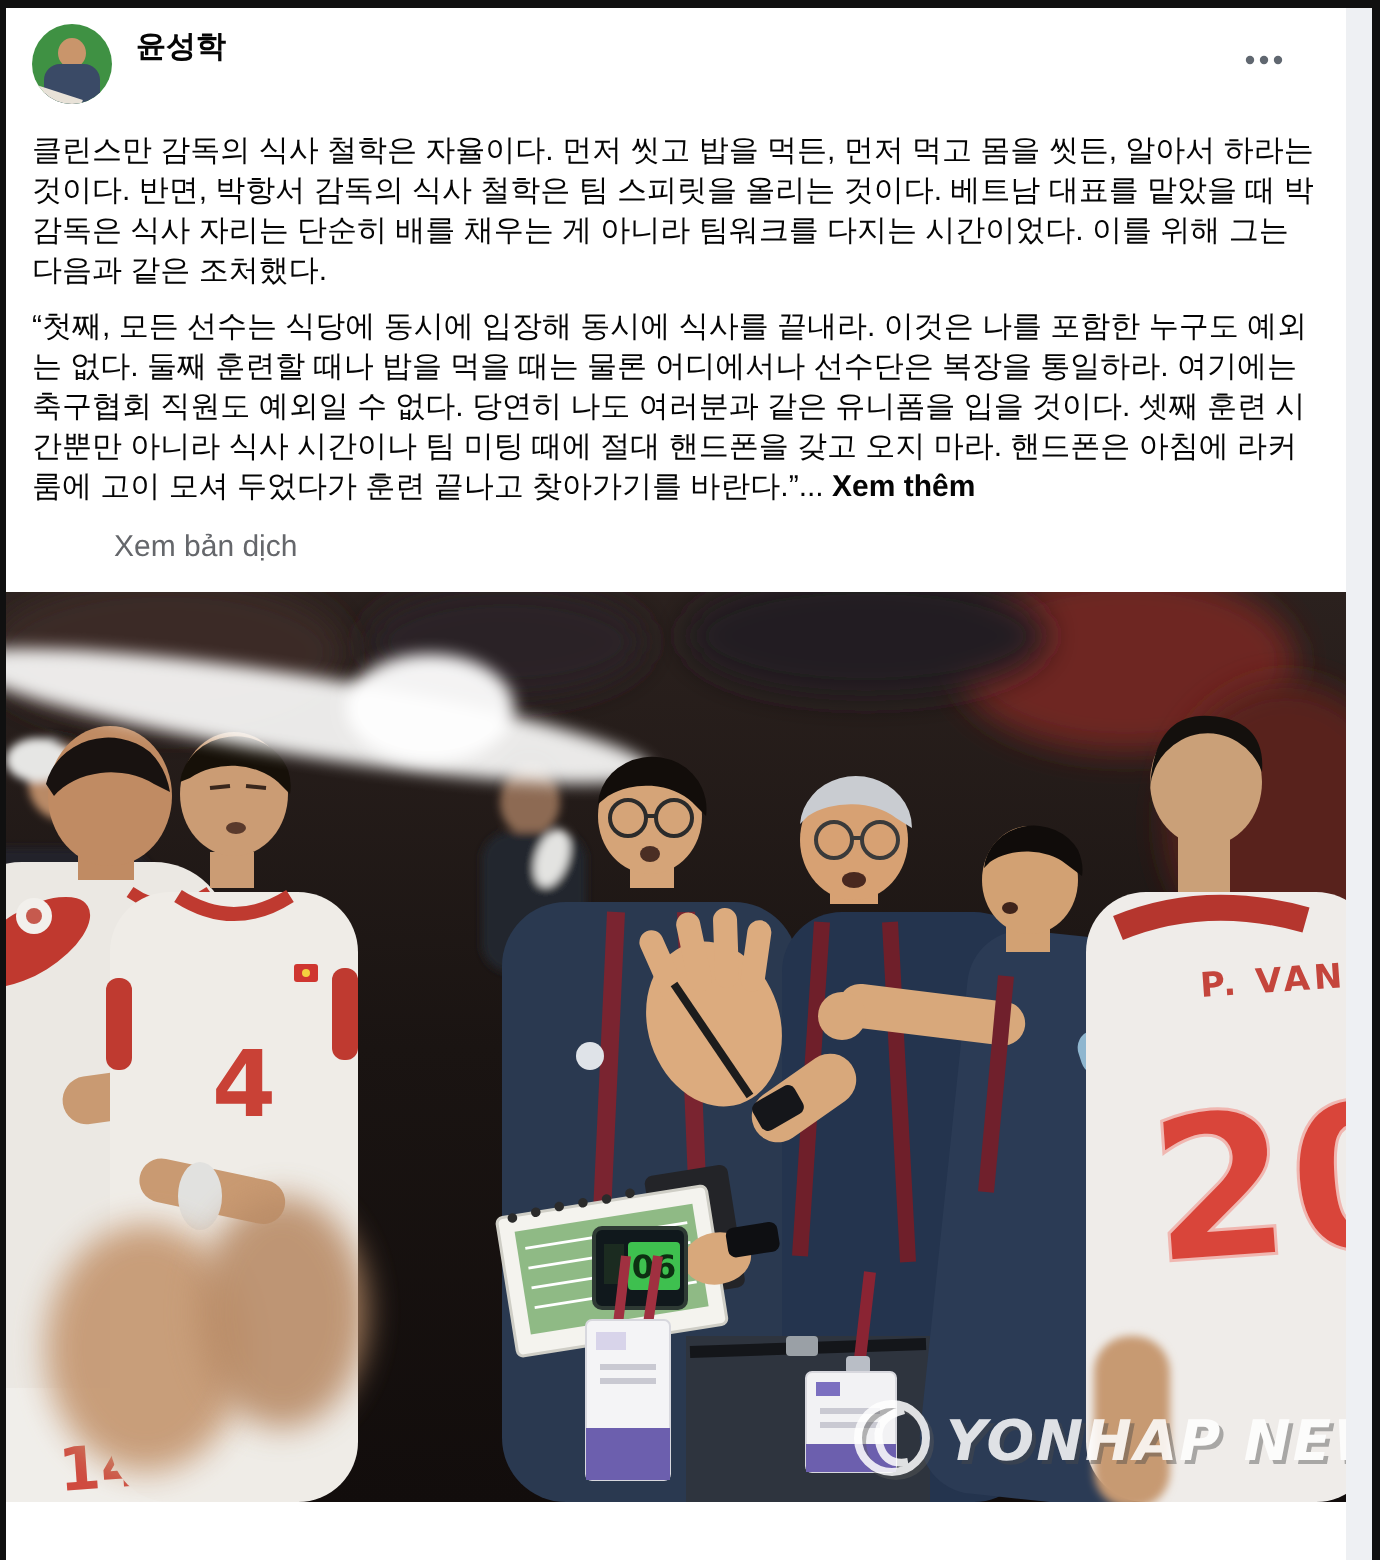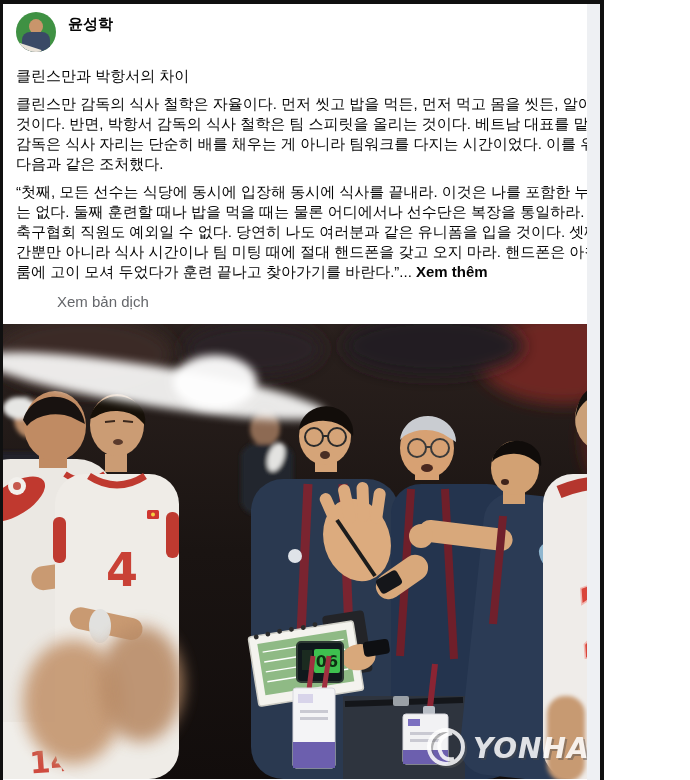--- a/index.html
+++ b/index.html
@@ -1,16 +1,16 @@
 <!DOCTYPE html>
 <html><head>
 <meta charset="utf-8">
 <style>
   html,body{margin:0;padding:0;background:#fff;}
-  .page{position:relative;width:604px;height:780px;overflow:hidden;background:#ffffff;
+  .page{position:relative;width:690px;height:780px;overflow:hidden;background:#ffffff;
         font-family:"Liberation Sans","DejaVu Sans",sans-serif;}
   .frame-top{position:absolute;top:0;left:0;width:100%;height:4px;background:#101010;z-index:50;}
   .frame-left{position:absolute;top:0;left:0;width:3px;height:100%;background:#101010;z-index:50;}
   .frame-right{position:absolute;top:0;right:0;width:4px;height:100%;background:#101010;z-index:50;}
   .scrollbar-track{position:absolute;top:4px;right:4px;width:13px;height:776px;background:#eef0f3;z-index:40;}
   .post{position:absolute;left:3px;top:4px;width:671px;background:#fff;}
   .post-header{position:relative;height:50px;padding:8px 16px 0 13px;}
   .avatar{position:absolute;left:13px;top:8px;width:40px;height:40px;border-radius:50%;
           background:#3f9143;overflow:hidden;cursor:pointer;}
   .avatar .head{position:absolute;left:13px;top:7px;width:14px;height:15px;border-radius:50%;background:#c9956b;}
@@ -51,21 +51,20 @@
       <div class="menu-btn">
         <svg width="20" height="6" viewBox="0 0 20 6">
           <circle cx="3" cy="3" r="2.1" fill="#606770"></circle>
           <circle cx="10" cy="3" r="2.1" fill="#606770"></circle>
           <circle cx="17" cy="3" r="2.1" fill="#606770"></circle>
         </svg>
       </div>
     </div>
 
     <div class="text-block">
-      <p>클린스만과 박항서의 차이</p>
       <p>클린스만 감독의 식사 철학은 자율이다. 먼저 씻고 밥을 먹든, 먼저 먹고 몸을 씻든, 알아서 하라는 것이다. 반면, 박항서 감독의 식사 철학은 팀 스피릿을 올리는 것이다. 베트남 대표를 맡았을 때 박 감독은 식사 자리는 단순히 배를 채우는 게 아니라 팀워크를 다지는 시간이었다. 이를 위해 그는 다음과 같은 조처했다.</p>
       <p><span>“첫째, 모든 선수는 식당에 동시에 입장해 동시에 식사를 끝내라. 이것은 나를 포함한 누구도 예외는 없다. 둘째 훈련할 때나 밥을 먹을 때는 물론 어디에서나 선수단은 복장을 통일하라. 여기에는 축구협회 직원도 예외일 수 없다. 당연히 나도 여러분과 같은 유니폼을 입을 것이다. 셋째 훈련 시간뿐만 아니라 식사 시간이나 팀 미팅 때에 절대 핸드폰을 갖고 오지 마라. 핸드폰은 아침에 라커룸에 고이 모셔 두었다가 훈련 끝나고 찾아가기를 바란다.”... </span><span class="see-more">Xem thêm</span></p>
     </div>
 
     <div class="see-translation">Xem bản dịch</div>
 
     <div class="photo-wrap">
       <svg width="671" height="455" viewBox="0 0 671 455" xmlns="http://www.w3.org/2000/svg">
         <defs>
           <linearGradient id="bgGrad" x1="0" y1="0" x2="0" y2="1">

